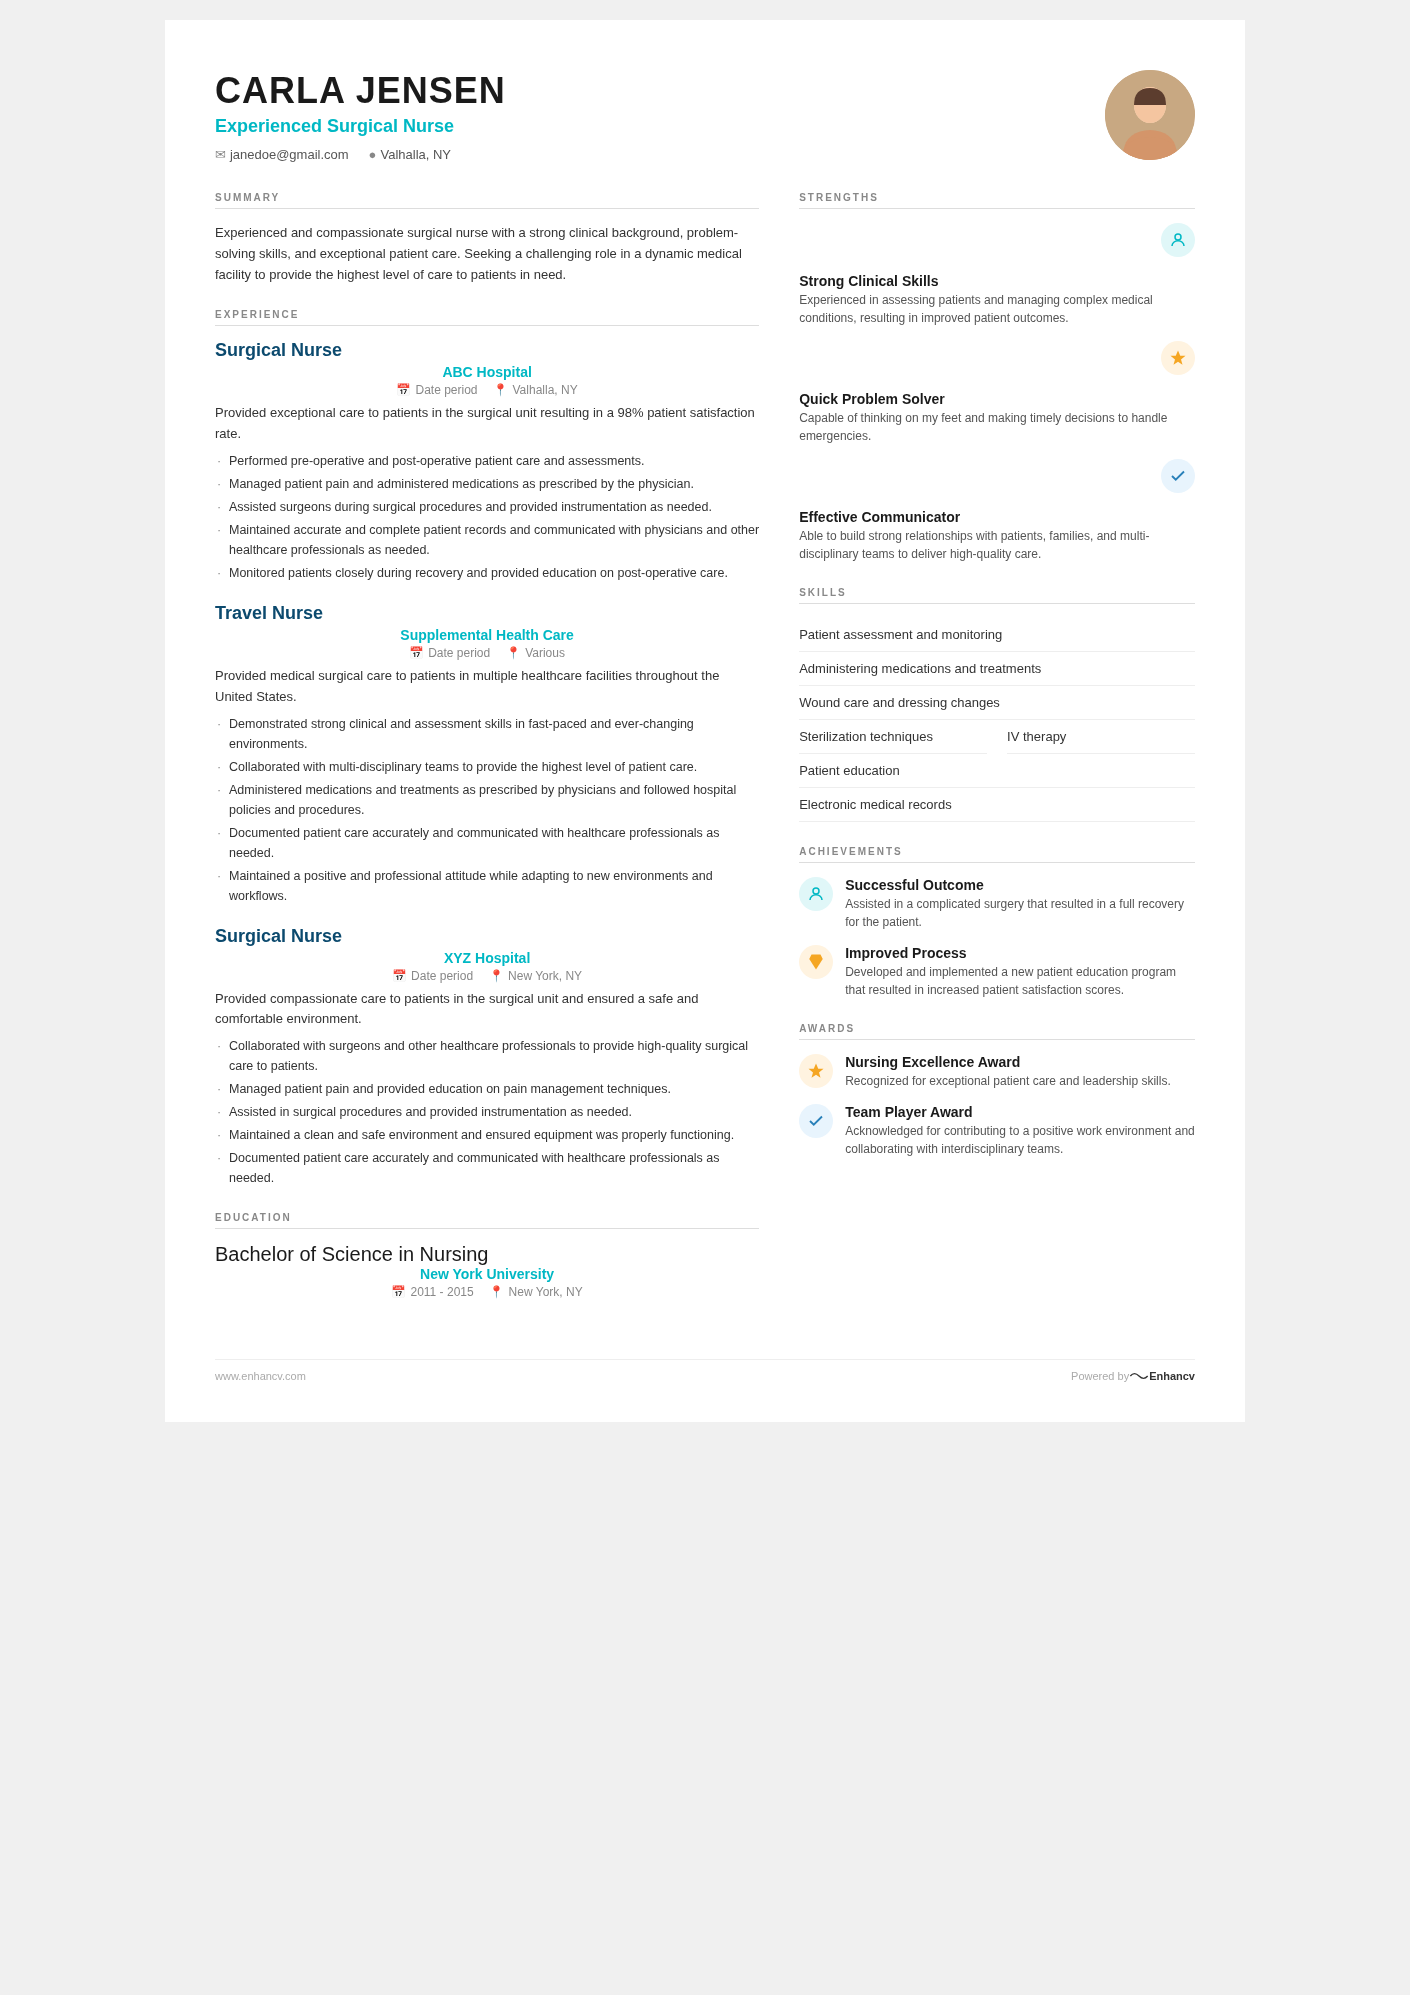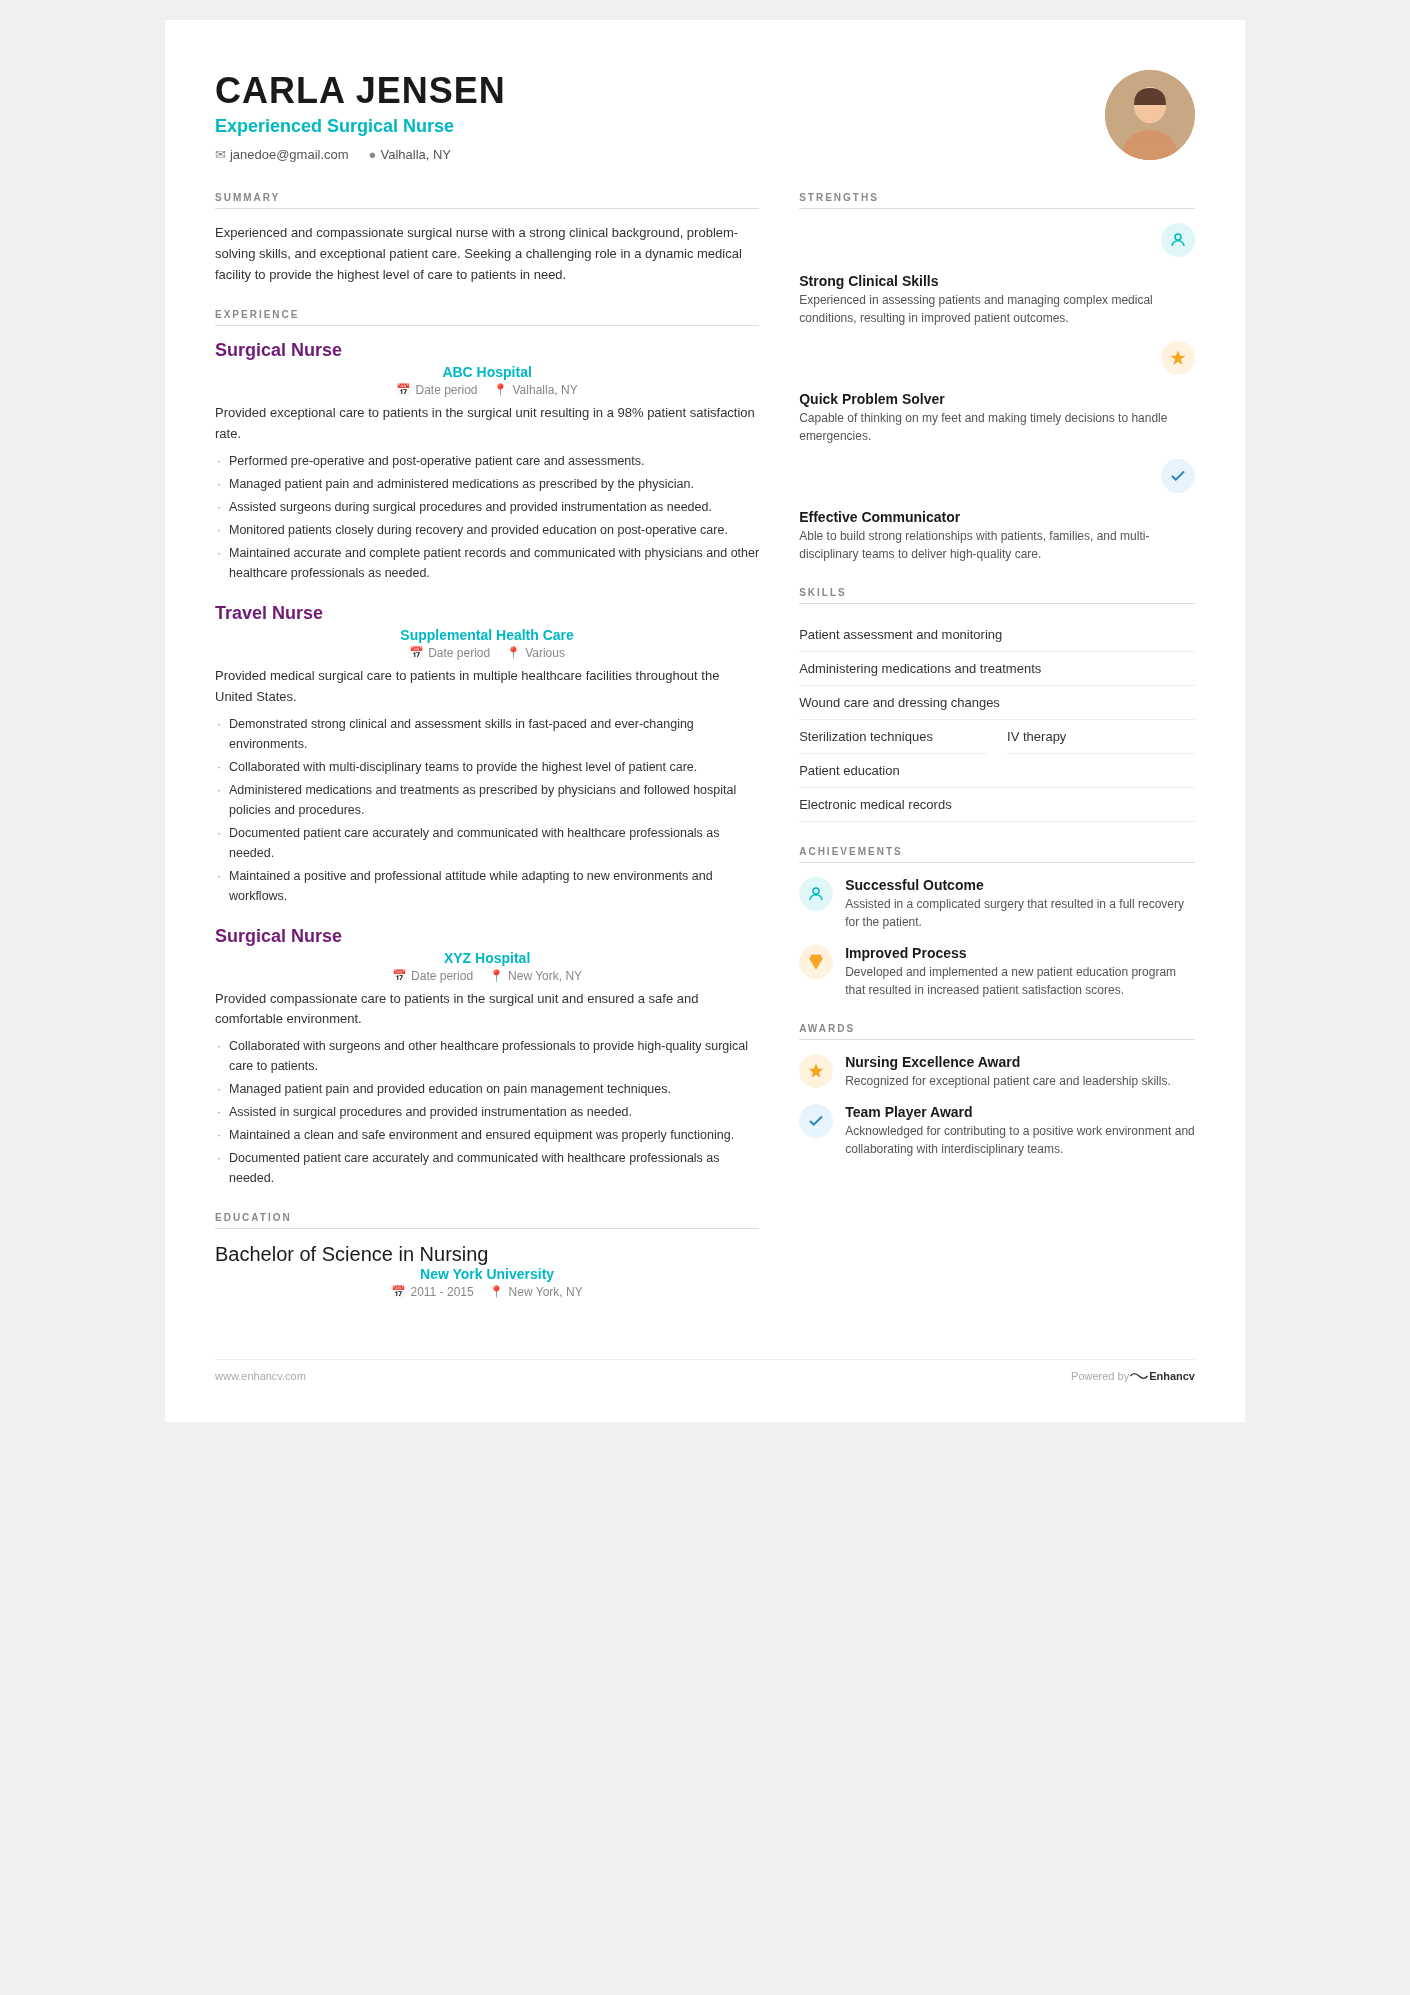--- a/index.html
+++ b/index.html
@@ -91,21 +91,21 @@
       margin-bottom: 14px;
     }
     .summary-text {
       font-size: 13px;
       color: #333;
       line-height: 1.6;
     }
     .job-title {
       font-size: 18px;
       font-weight: 700;
-      color: #701a75;
+      color: #0c4a6e;
       margin-bottom: 3px;
     }
     .employer {
       font-size: 14px;
       color: #00b8c4;
       font-weight: 600;
     }
     .job-meta {
       display: flex;
       gap: 16px;
@@ -312,22 +312,22 @@
                 <span>📍</span>
                 <span>Valhalla, NY</span>
               </div>
             </div>
           </div>
           <div class="job-desc">Provided exceptional care to patients in the surgical unit resulting in a 98% patient satisfaction rate.</div>
           <ul class="job-bullets">
             <li>Performed pre-operative and post-operative patient care and assessments.</li>
             <li>Managed patient pain and administered medications as prescribed by the physician.</li>
             <li>Assisted surgeons during surgical procedures and provided instrumentation as needed.</li>
+            <li>Maintained accurate and complete patient records and communicated with physicians and other healthcare professionals as needed.</li>
             <li>Monitored patients closely during recovery and provided education on post-operative care.</li>
-            <li>Maintained accurate and complete patient records and communicated with physicians and other healthcare professionals as needed.</li>
           </ul>
         </div>
 
         <div class="experience-item">
           <div class="job-title">Travel Nurse</div>
           <div class="employer-row">
             <span class="employer">Supplemental Health Care</span>
             <div class="job-meta">
               <div class="job-meta-item">
                 <span>📅</span>

